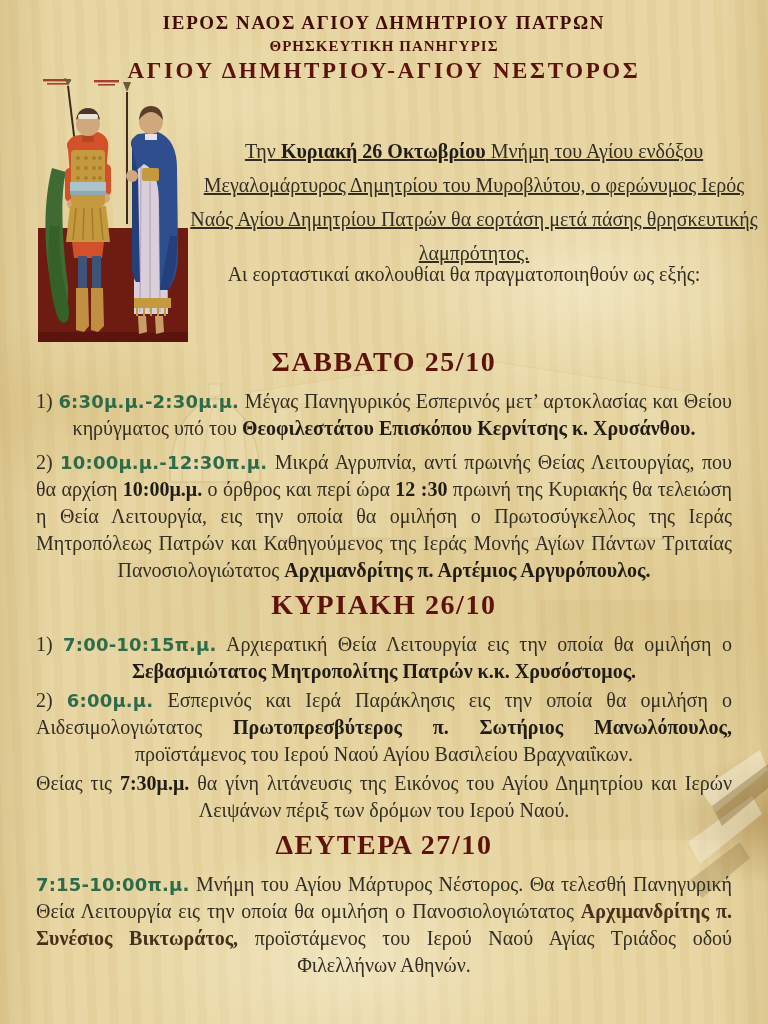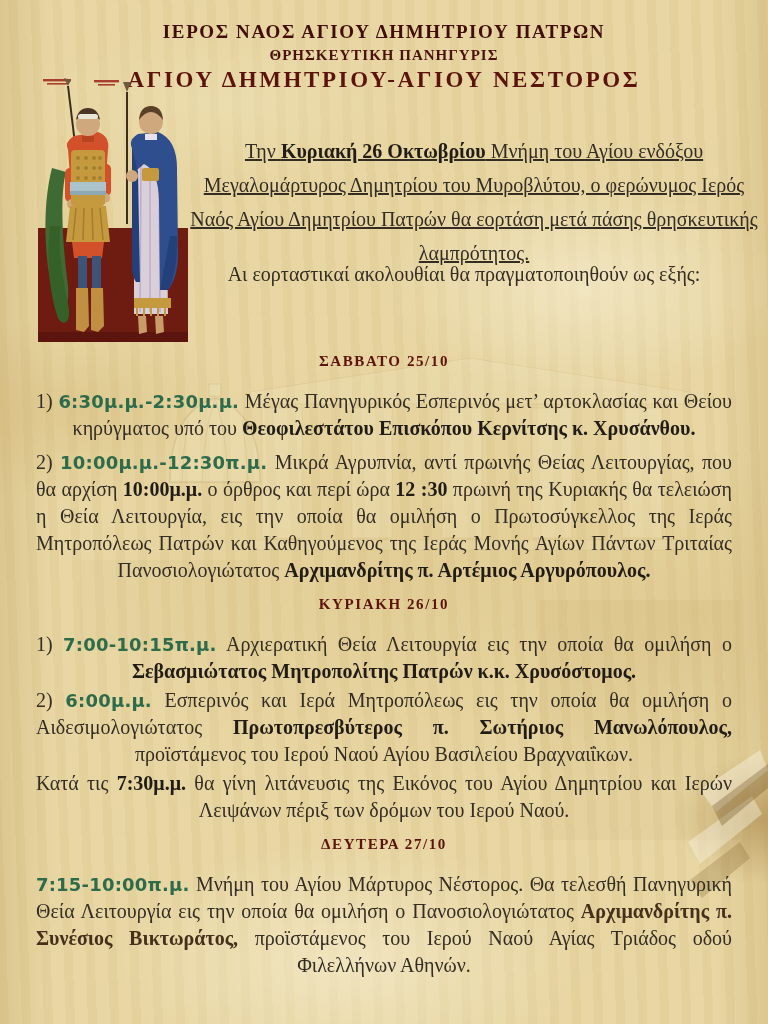--- a/index.html
+++ b/index.html
@@ -12,31 +12,31 @@
       radial-gradient(ellipse 330px 170px at 45% 94%, rgba(247,239,210,.62), rgba(247,239,210,0) 72%),
       radial-gradient(ellipse 220px 130px at 10% 40%, rgba(200,168,96,.30), rgba(200,168,96,0) 72%),
       radial-gradient(ellipse 120px 90px at 99% 80%, rgba(140,100,35,.40), rgba(140,100,35,0) 72%),
       radial-gradient(ellipse 260px 110px at 30% 10%, rgba(241,230,190,.40), rgba(241,230,190,0) 75%),
       radial-gradient(ellipse 420px 300px at 55% 56%, rgba(209,180,112,.28), rgba(209,180,112,0) 78%),
       radial-gradient(ellipse 300px 220px at 90% 60%, rgba(203,172,100,.22), rgba(203,172,100,0) 75%),
       linear-gradient(90deg, rgba(178,143,74,.22), rgba(232,214,162,0) 7%, rgba(232,214,162,0) 93%, rgba(178,143,74,.20)),
       repeating-linear-gradient(88deg, rgba(160,128,60,.05) 0 9px, rgba(245,236,205,.05) 9px 22px);
   }
   .watermark{position:absolute;inset:0;pointer-events:none;}
-  .header{position:absolute;top:16px;left:0;right:0;text-align:center;}
+  .header{position:absolute;top:7px;left:0;right:0;text-align:center;}
   .t1{margin:5px 0 0;font-size:19px;font-weight:700;letter-spacing:1.6px;color:#410d05;}
   .t2{margin:4px 0 0;font-size:15px;font-weight:700;letter-spacing:1px;color:#4a100a;}
   .t3{margin:3px 0 0;font-size:23px;font-weight:700;letter-spacing:2.6px;color:#5c130b;}
   .icon-wrap{position:absolute;left:38px;top:76px;width:150px;height:266px;}
   .icon-wrap svg{display:block;width:100%;height:100%;}
   .intro{position:absolute;left:186px;top:134px;width:576px;text-align:center;
          font-size:20px;line-height:34px;text-decoration:underline;}
   .followup{position:absolute;left:166px;top:263px;width:596px;text-align:center;font-size:20px;}
   .content{position:absolute;left:36px;top:350px;width:696px;}
-  .sec-title{margin:0 0 15px;text-align:center;font-size:15px;font-weight:700;
+  .sec-title{margin:0 0 15px;text-align:center;font-size:28px;font-weight:700;
              letter-spacing:1.6px;color:#5c130b;line-height:23px;}
   .sec-title.mt{margin-top:9px;}
   .body-par{margin:0 0 7px;font-size:20px;line-height:27px;text-align:justify;text-align-last:center;}
   .body-par.tight{margin-bottom:2px;}
   .seg-plain{}
   .seg-bold{font-weight:700;color:#211c15;}
   .seg-boldbrown{font-weight:700;color:#44301b;}
   .seg-time{font-family:"DejaVu Sans","Liberation Sans",sans-serif;font-weight:700;
             color:#2d6b4a;font-size:18px;letter-spacing:.2px;}
 </style>
@@ -190,22 +190,22 @@
 
     <section>
       <h2 class="sec-title">ΣΑΒΒΑΤΟ 25/10</h2>
       <p class="body-par"><span class="seg-plain">1) </span><span class="seg-time">6:30μ.μ.-2:30μ.μ.</span><span class="seg-plain"> Μέγας Πανηγυρικός Εσπερινός μετ’ αρτοκλασίας και Θείου κηρύγματος υπό του </span><span class="seg-bold">Θεοφιλεστάτου Επισκόπου Κερνίτσης κ. Χρυσάνθου.</span></p>
       <p class="body-par"><span class="seg-plain">2) </span><span class="seg-time">10:00μ.μ.-12:30π.μ.</span><span class="seg-plain"> Μικρά Αγρυπνία, αντί πρωινής Θείας Λειτουργίας, που θα αρχίση </span><span class="seg-bold">10:00μ.μ.</span><span class="seg-plain"> ο όρθρος και περί ώρα </span><span class="seg-bold">12 :30</span><span class="seg-plain"> πρωινή της Κυριακής θα τελειώση η Θεία Λειτουργία, εις την οποία θα ομιλήση ο Πρωτοσύγκελλος της Ιεράς Μητροπόλεως Πατρών και Καθηγούμενος της Ιεράς Μονής Αγίων Πάντων Τριταίας Πανοσιολογιώτατος </span><span class="seg-bold">Αρχιμανδρίτης π. Αρτέμιος Αργυρόπουλος.</span></p>
     </section>
 
     <section>
       <h2 class="sec-title mt">ΚΥΡΙΑΚΗ 26/10</h2>
       <p class="body-par tight"><span class="seg-plain">1) </span><span class="seg-time">7:00-10:15π.μ.</span><span class="seg-plain"> Αρχιερατική Θεία Λειτουργία εις την οποία θα ομιλήση ο </span><span class="seg-bold">Σεβασμιώτατος Μητροπολίτης Πατρών κ.κ. Χρυσόστομος.</span></p>
-      <p class="body-par tight"><span class="seg-plain">2) </span><span class="seg-time">6:00μ.μ.</span><span class="seg-plain"> Εσπερινός και Ιερά Μητροπόλεως εις την οποία θα ομιλήση ο Αιδεσιμολογιώτατος </span><span class="seg-bold">Πρωτοπρεσβύτερος π. Σωτήριος Μανωλόπουλος,</span><span class="seg-plain"> προϊστάμενος του Ιερού Ναού Αγίου Βασιλείου Βραχναιΐκων.</span></p>
-      <p class="body-par tight"><span class="seg-plain">Κατά τις </span><span class="seg-bold">7:30μ.μ.</span><span class="seg-plain"> θα γίνη λιτάνευσις της Εικόνος του Αγίου Δημητρίου και Ιερών Λειψάνων πέριξ των δρόμων του Ιερού Ναού.</span></p>
+      <p class="body-par tight"><span class="seg-plain">2) </span><span class="seg-time">6:00μ.μ.</span><span class="seg-plain"> Εσπερινός και Ιερά Παράκλησις εις την οποία θα ομιλήση ο Αιδεσιμολογιώτατος </span><span class="seg-bold">Πρωτοπρεσβύτερος π. Σωτήριος Μανωλόπουλος,</span><span class="seg-plain"> προϊστάμενος του Ιερού Ναού Αγίου Βασιλείου Βραχναιΐκων.</span></p>
+      <p class="body-par tight"><span class="seg-plain">Θείας τις </span><span class="seg-bold">7:30μ.μ.</span><span class="seg-plain"> θα γίνη λιτάνευσις της Εικόνος του Αγίου Δημητρίου και Ιερών Λειψάνων πέριξ των δρόμων του Ιερού Ναού.</span></p>
     </section>
 
     <section>
       <h2 class="sec-title mt">ΔΕΥΤΕΡΑ 27/10</h2>
       <p class="body-par"><span class="seg-time">7:15-10:00π.μ.</span><span class="seg-plain"> Μνήμη του Αγίου Μάρτυρος Νέστορος. Θα τελεσθή Πανηγυρική Θεία Λειτουργία εις την οποία θα ομιλήση ο Πανοσιολογιώτατος </span><span class="seg-boldbrown">Αρχιμανδρίτης π. Συνέσιος Βικτωράτος,</span><span class="seg-plain"> προϊστάμενος του Ιερού Ναού Αγίας Τριάδος οδού Φιλελλήνων Αθηνών.</span></p>
     </section>
 
   </div>
 </div>
 

